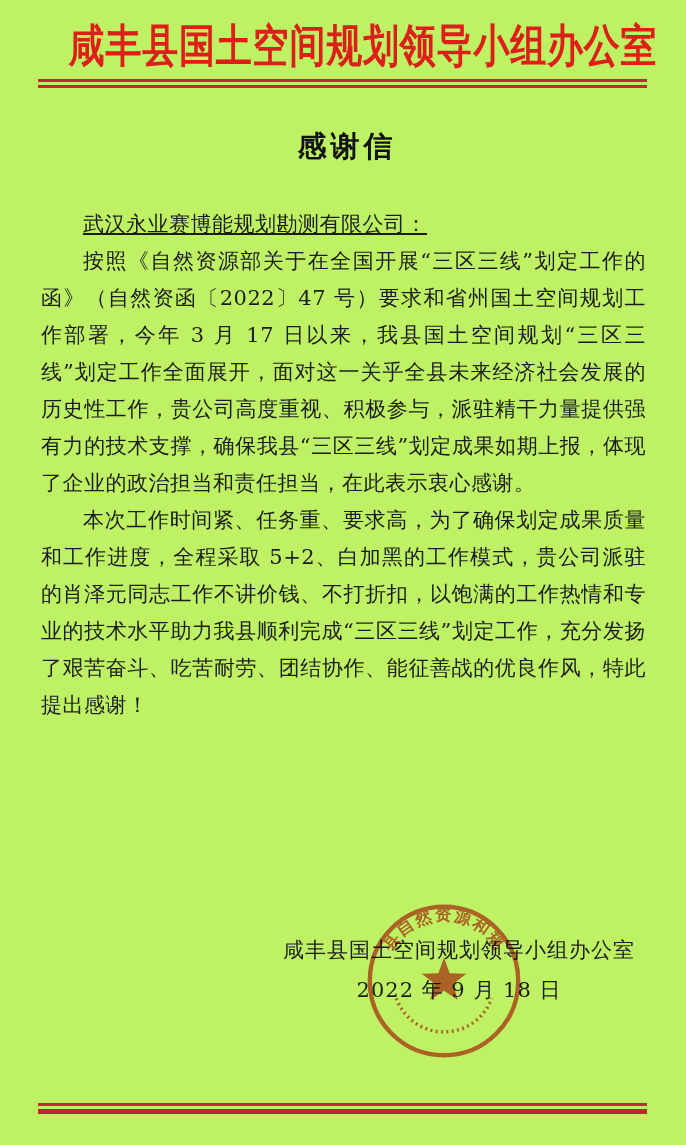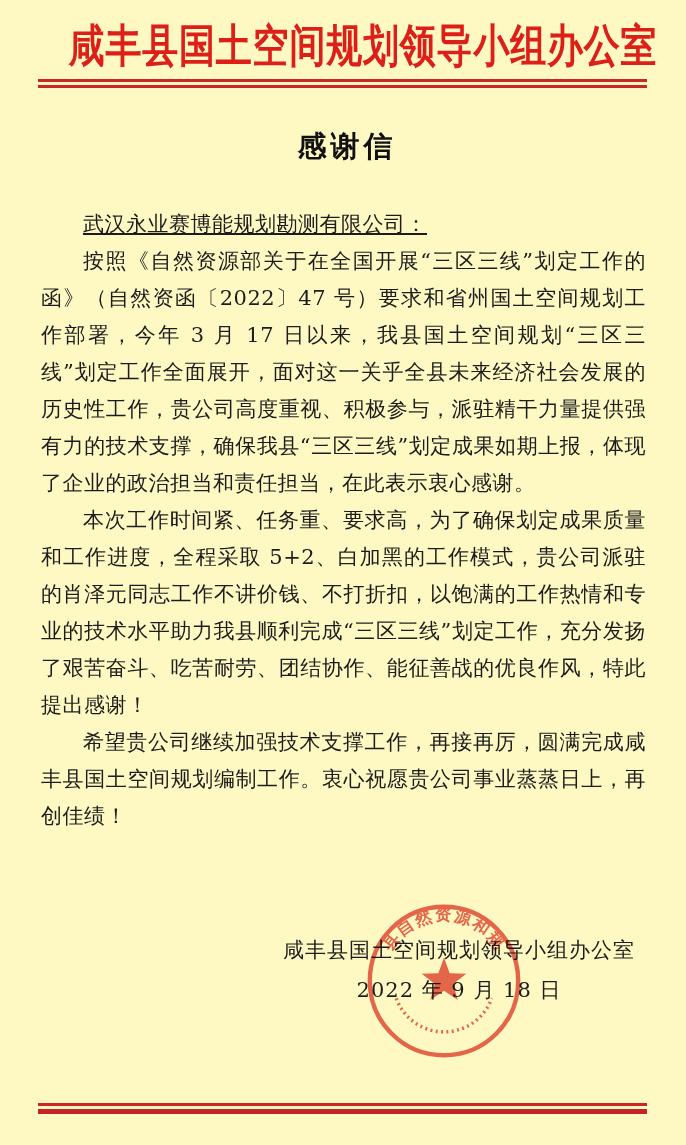--- a/index.html
+++ b/index.html
@@ -1,20 +1,20 @@
 <!DOCTYPE html>
 <html><head>
 <meta charset="utf-8">
 <style>
   html,body{margin:0;padding:0;background:#e9e9e9;}
   .page{
     position:relative;
     width:686px;height:1145px;
     margin:0 auto;
-    background:#fef9c3;
+    background:#bef264;
     overflow:hidden;
     font-family:"DejaVu Serif","Liberation Serif",serif;
     color:#1c1c1c;
   }
   
   .org-name{
     position:absolute;top:16px;left:0;width:100%;
     text-align:center;white-space:nowrap;
     font-size:45px;font-weight:bold;
     color:#dd1f19;
@@ -70,21 +70,20 @@
 
   <div class="double-rule rule-top"></div>
 
   <div class="letter-title">感谢信</div>
 
   <div class="letter-body">
     <p class="recipient">武汉永业赛博能规划勘测有限公司：</p>
     <div>
         <p>按照《自然资源部关于在全国开展“三区三线”划定工作的函》（自然资函〔2022〕47 号）要求和省州国土空间规划工作部署，今年 3 月 17 日以来，我县国土空间规划“三区三线”划定工作全面展开，面对这一关乎全县未来经济社会发展的历史性工作，贵公司高度重视、积极参与，派驻精干力量提供强有力的技术支撑，确保我县“三区三线”划定成果如期上报，体现了企业的政治担当和责任担当，在此表示衷心感谢。</p>
         <p>本次工作时间紧、任务重、要求高，为了确保划定成果质量和工作进度，全程采取 5+2、白加黑的工作模式，贵公司派驻的肖泽元同志工作不讲价钱、不打折扣，以饱满的工作热情和专业的技术水平助力我县顺利完成“三区三线”划定工作，充分发扬了艰苦奋斗、吃苦耐劳、团结协作、能征善战的优良作风，特此提出感谢！</p>
-        <p>希望贵公司继续加强技术支撑工作，再接再厉，圆满完成咸丰县国土空间规划编制工作。衷心祝愿贵公司事业蒸蒸日上，再创佳绩！</p>
       </div>
   </div>
 
   <div class="signature">
     <div class="sig-line">咸丰县国土空间规划领导小组办公室</div>
     <div class="sig-line">2022 年 9 月 18 日</div>
   </div>
 
   <svg class="seal" viewBox="0 0 170 170">
     <defs>

